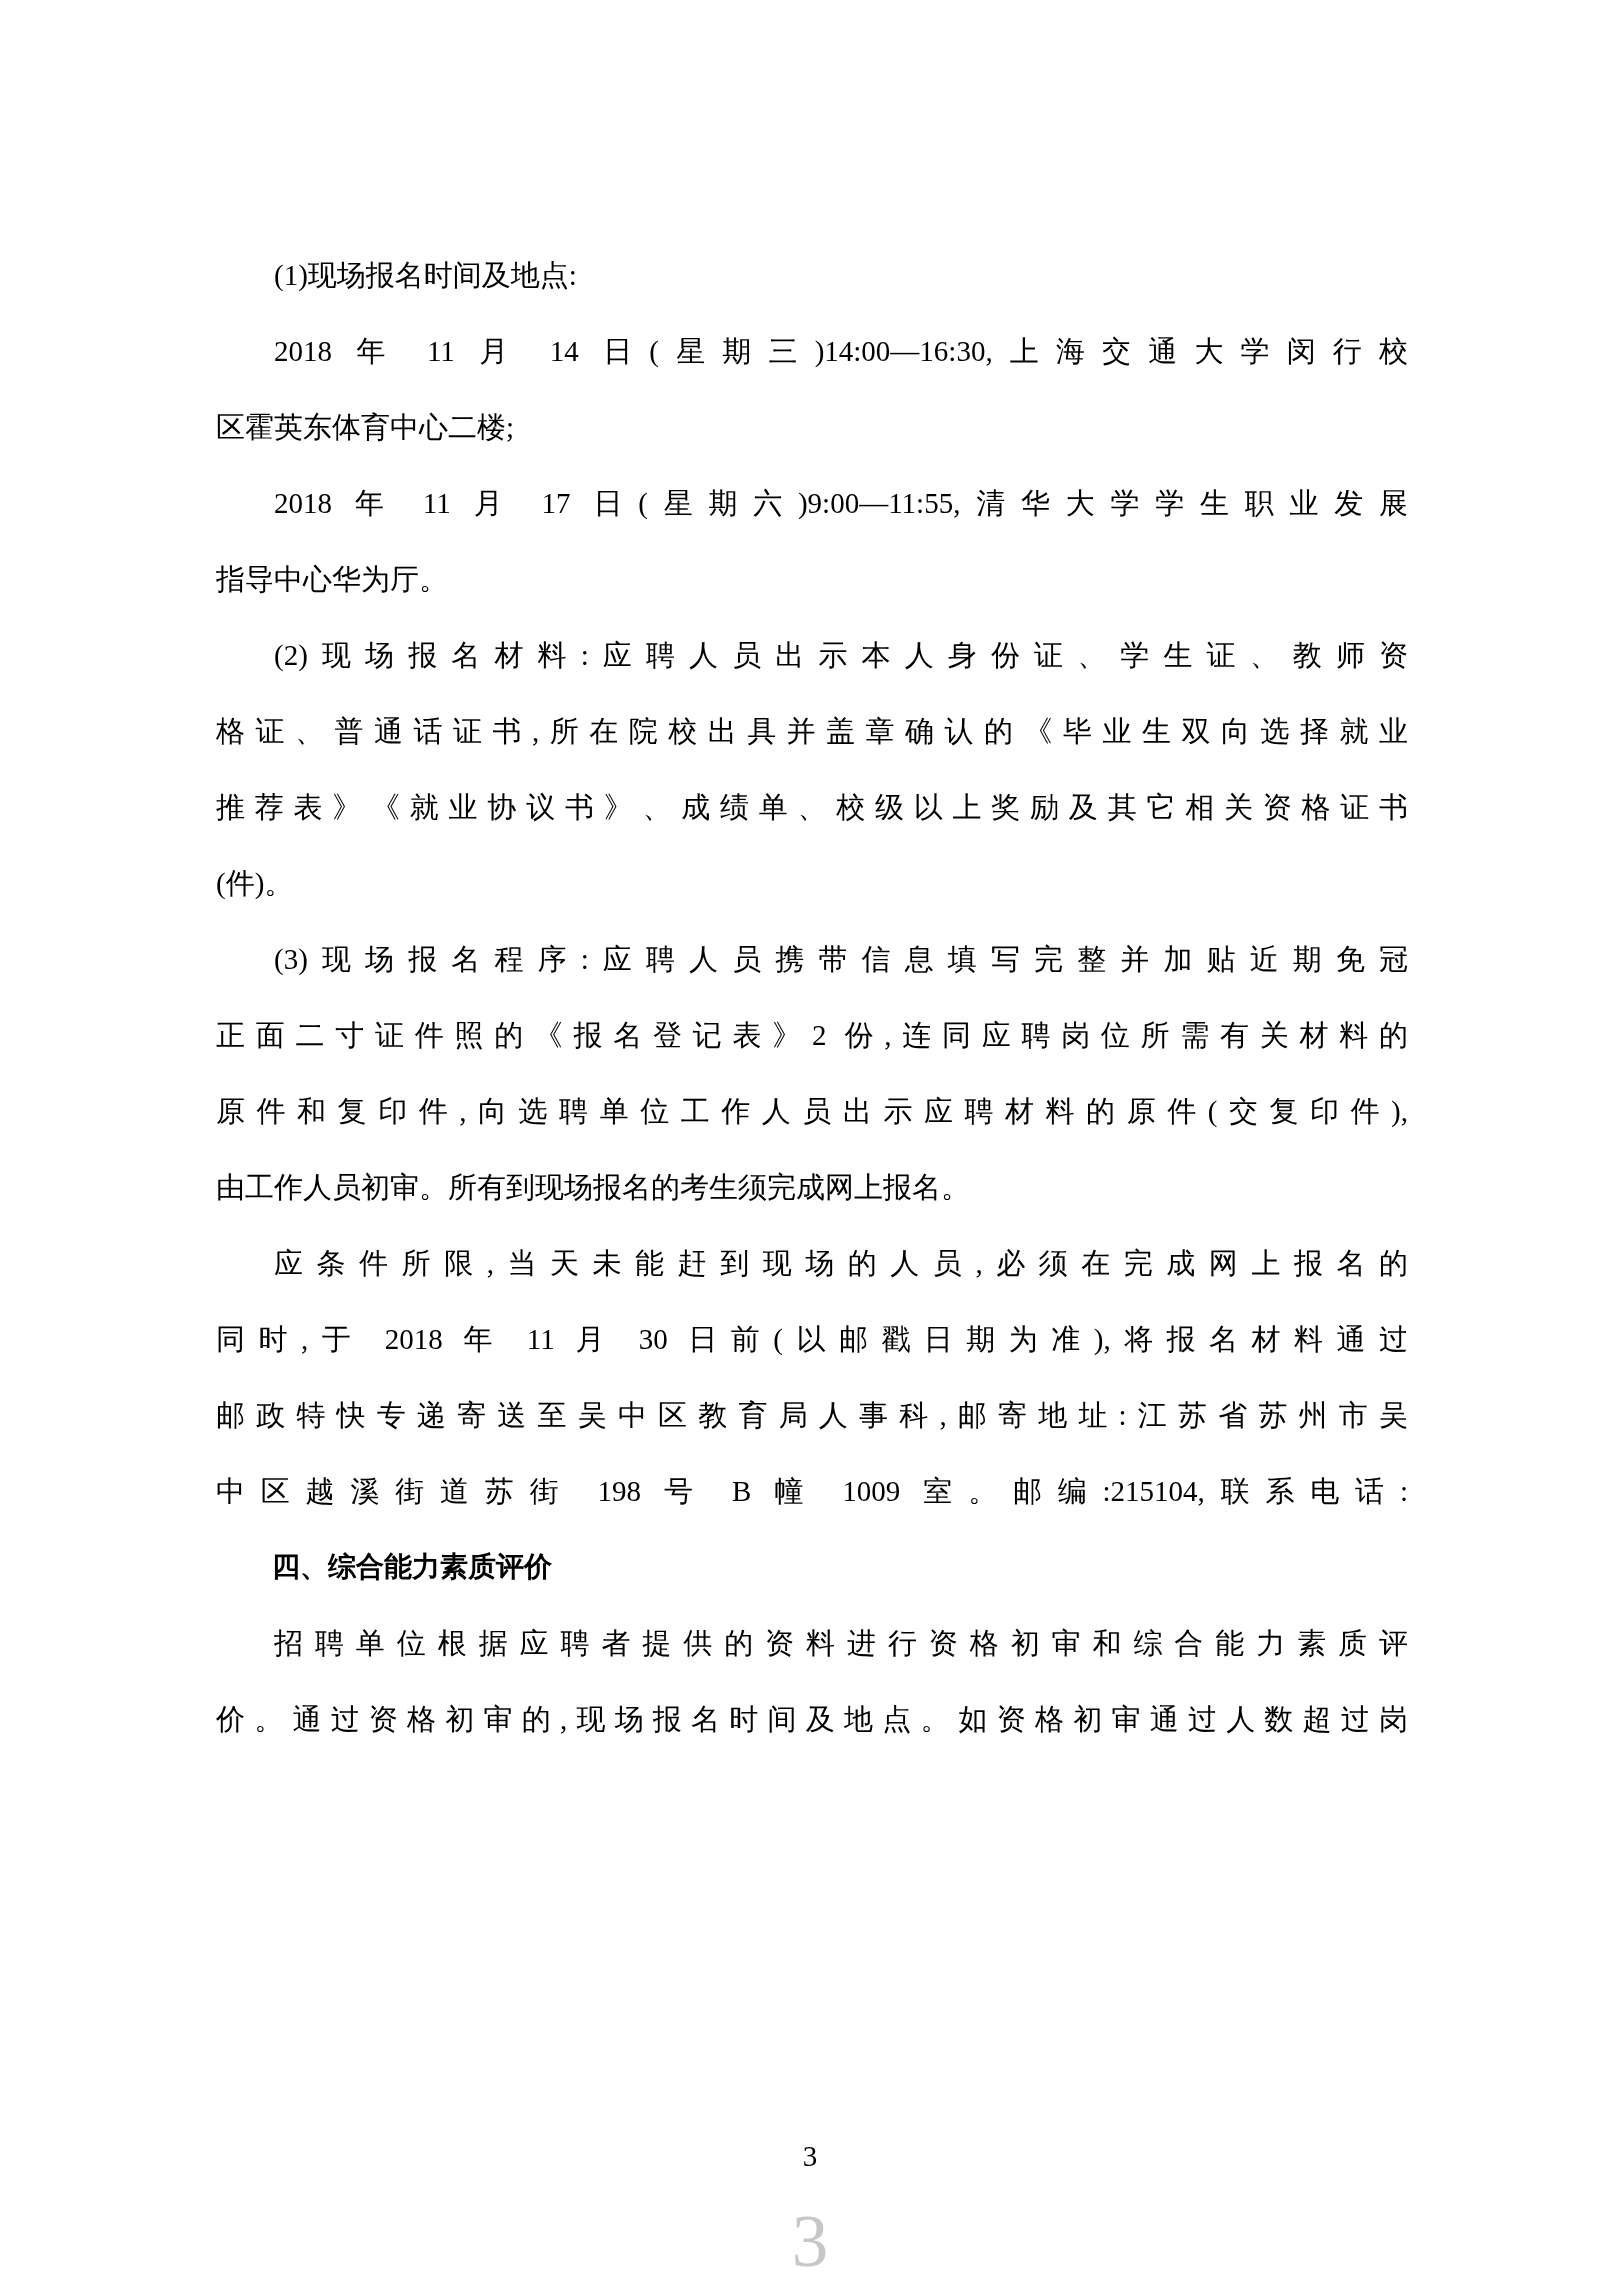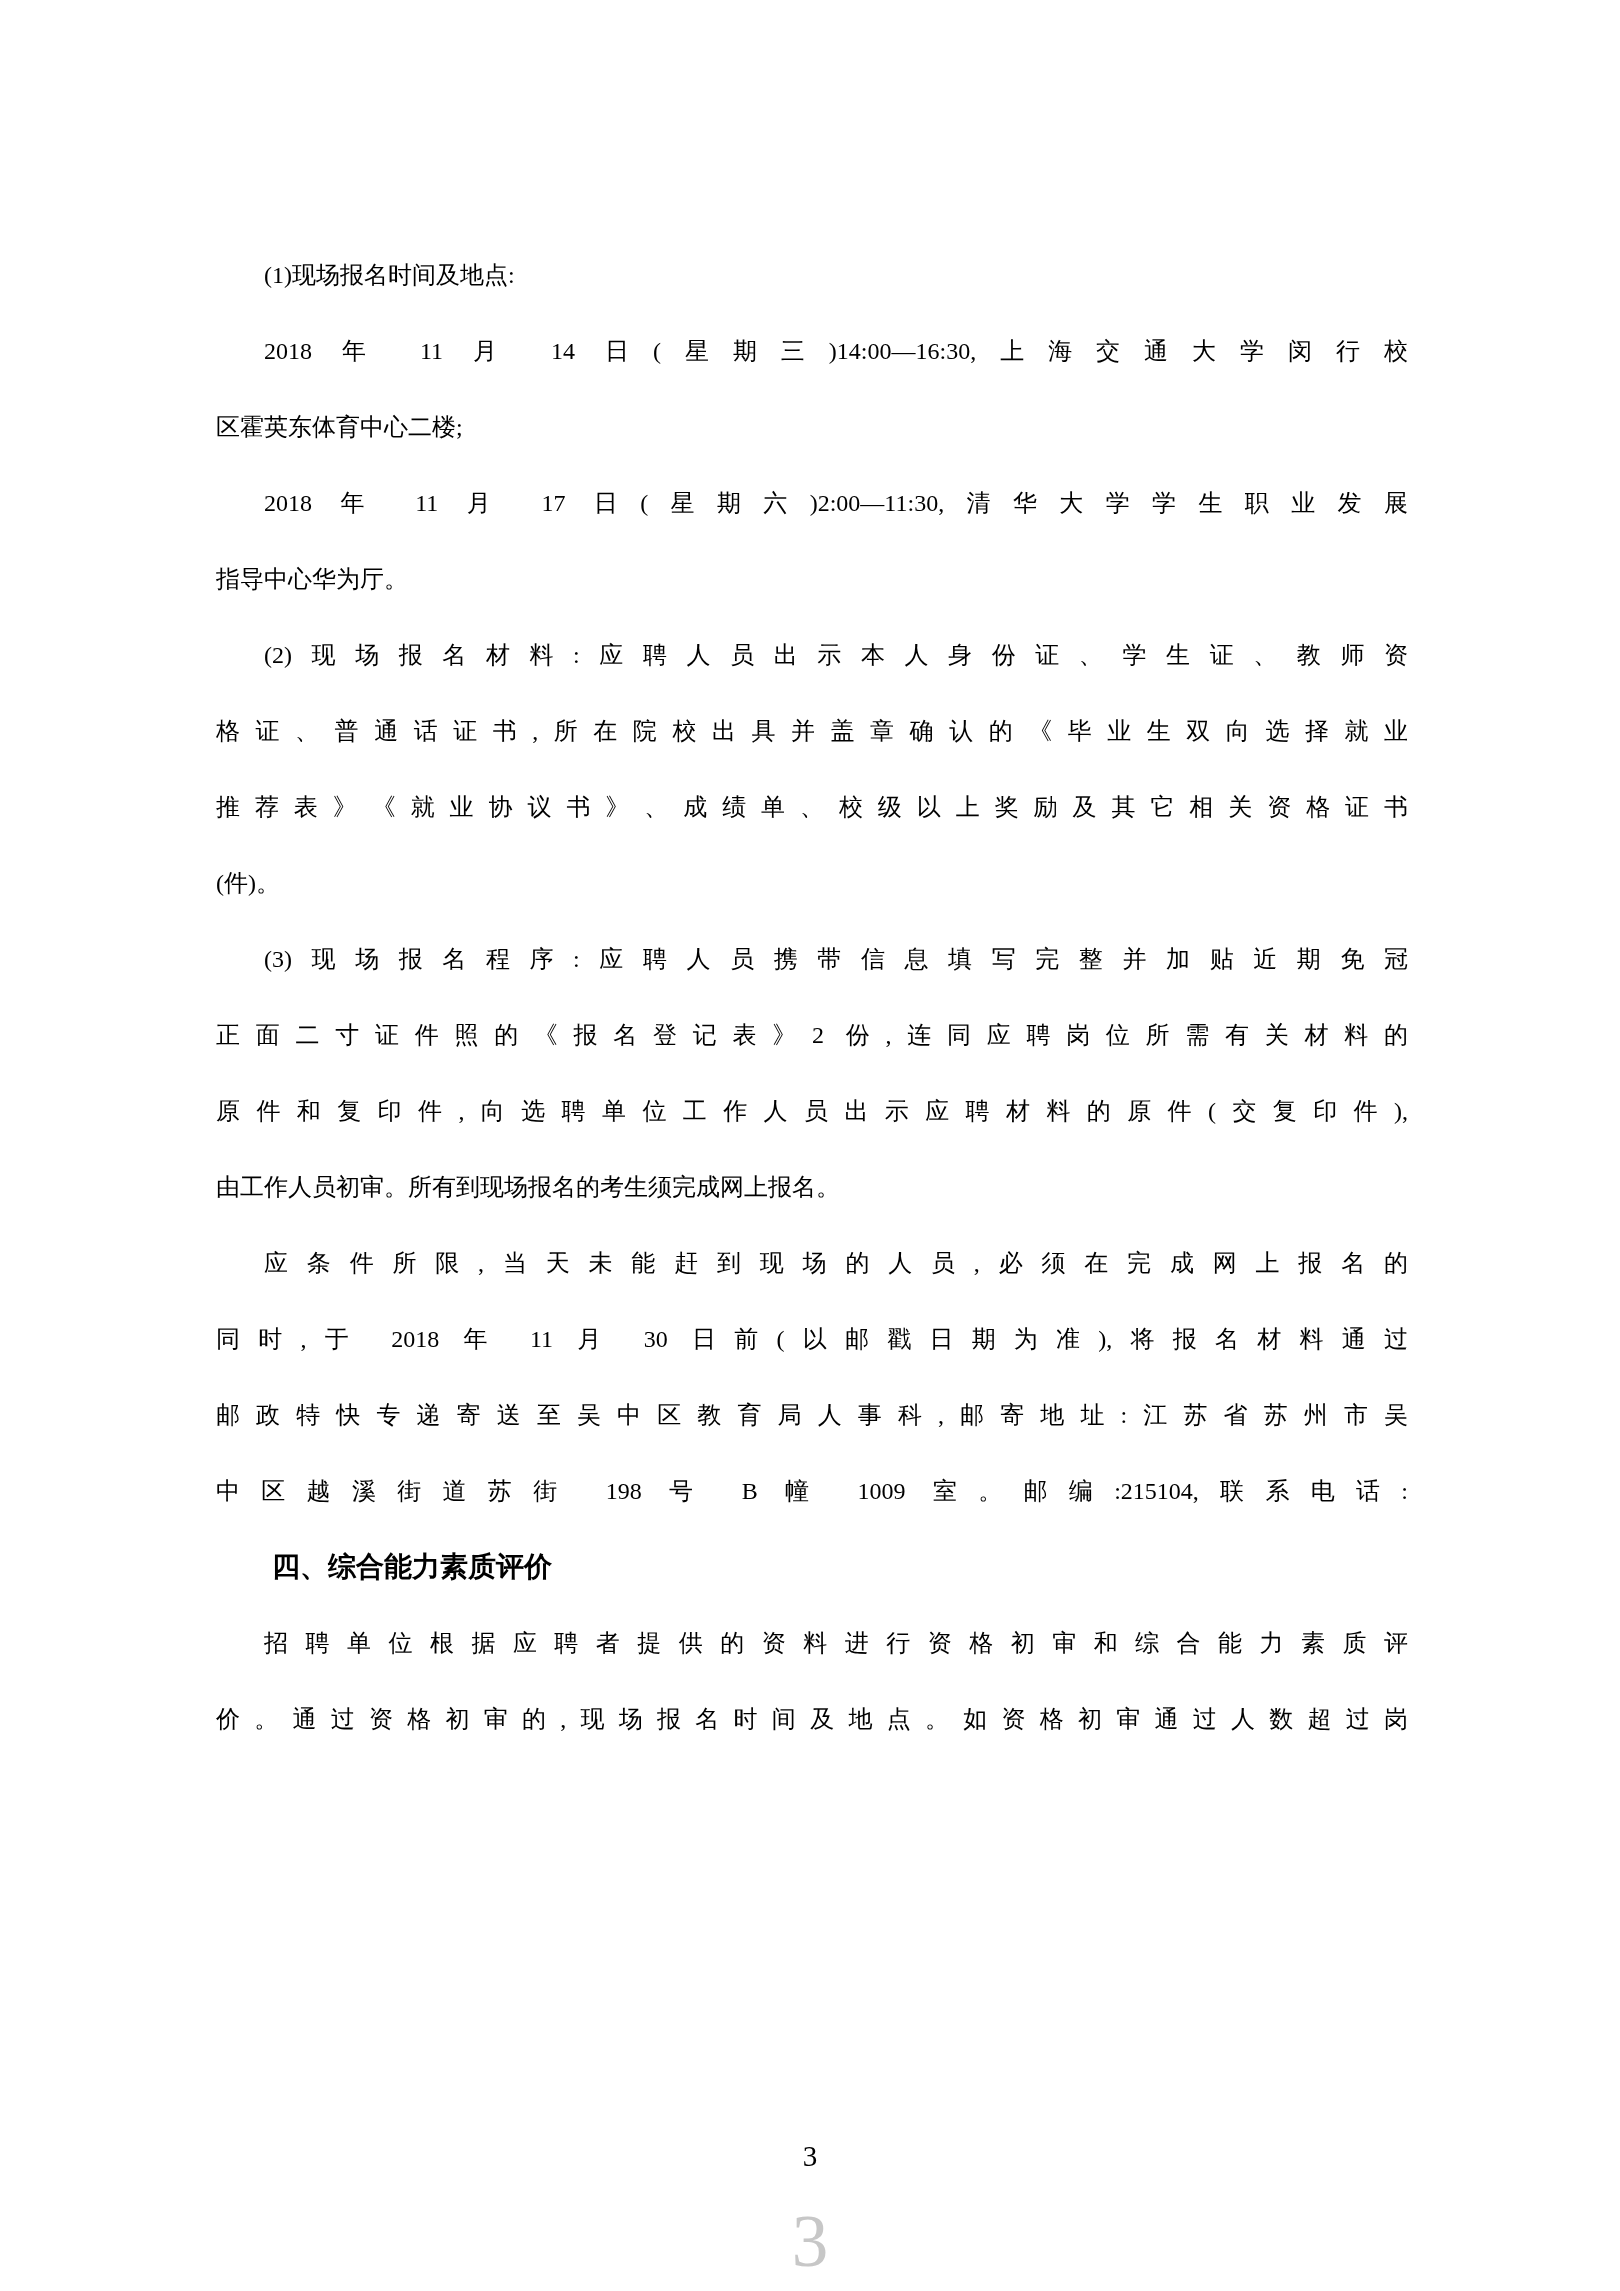--- a/index.html
+++ b/index.html
@@ -18,21 +18,21 @@
   }
   .text-block {
     position: absolute;
     left: 216px;
     top: 237px;
     width: 1192px;
   }
   .line {
     height: 76px;
     line-height: 76px;
-    font-size: 24px;
+    font-size: 29px;
     text-align: justify;
     text-align-last: left;
     white-space: normal;
     overflow: hidden;
   }
   .line.fill {
     text-align-last: justify;
   }
   .line.first {
     text-indent: 2em;
@@ -63,21 +63,21 @@
   }
 </style>
 </head>
 <body>
 
 <div class="page">
   <div class="text-block">
       <div class="line first">(1)现场报名时间及地点:</div>
       <div class="line first fill">2018 年 11 月 14 日(星期三)14:00—16:30,上海交通大学闵行校</div>
       <div class="line">区霍英东体育中心二楼;</div>
-      <div class="line first fill">2018 年 11 月 17 日(星期六)2:00—11:30,清华大学学生职业发展</div>
+      <div class="line first fill">2018 年 11 月 17 日(星期六)9:00—11:55,清华大学学生职业发展</div>
       <div class="line">指导中心华为厅。</div>
       <div class="line first fill">(2)现场报名材料:应聘人员出示本人身份证、学生证、教师资</div>
       <div class="line fill">格证、普通话证书,所在院校出具并盖章确认的《毕业生双向选择就业</div>
       <div class="line fill">推荐表》《就业协议书》、成绩单、校级以上奖励及其它相关资格证书</div>
       <div class="line">(件)。</div>
       <div class="line first fill">(3)现场报名程序:应聘人员携带信息填写完整并加贴近期免冠</div>
       <div class="line fill">正面二寸证件照的《报名登记表》2 份,连同应聘岗位所需有关材料的</div>
       <div class="line fill">原件和复印件,向选聘单位工作人员出示应聘材料的原件(交复印件),</div>
       <div class="line">由工作人员初审。所有到现场报名的考生须完成网上报名。</div>
       <div class="line first fill">应条件所限,当天未能赶到现场的人员,必须在完成网上报名的</div>

